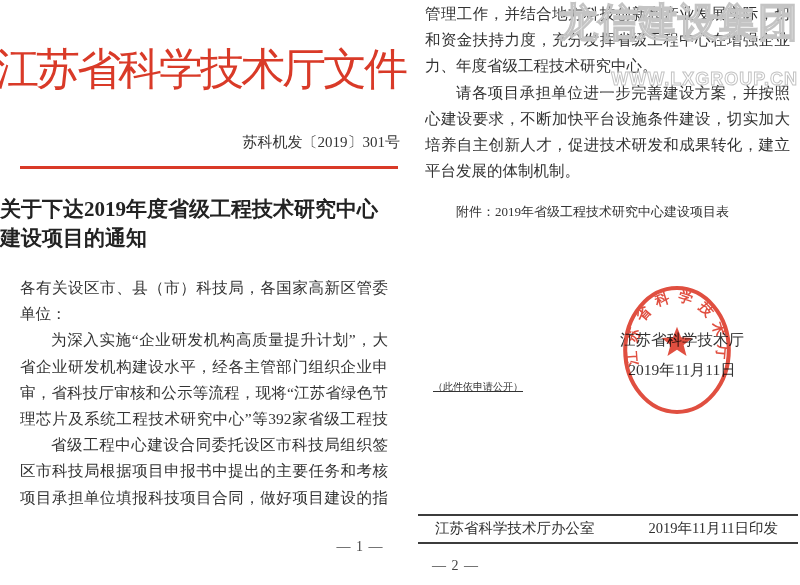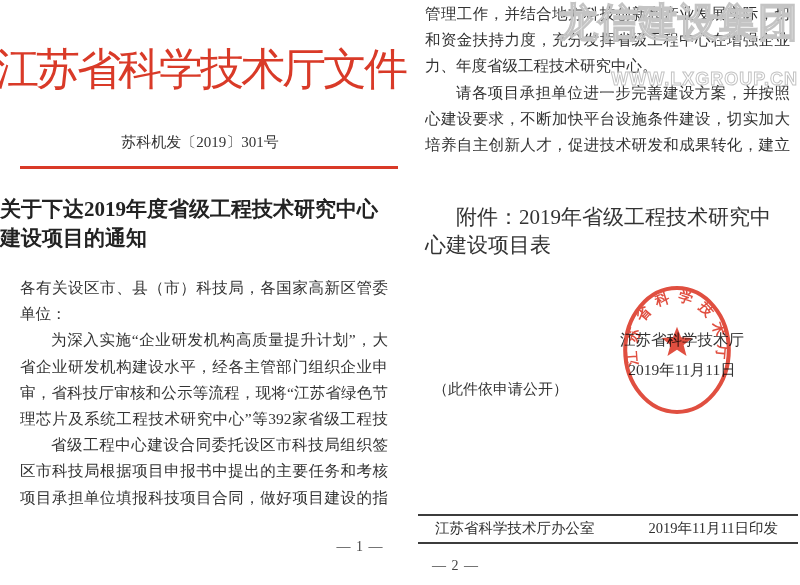--- a/index.html
+++ b/index.html
@@ -24,21 +24,21 @@
   .banner-title{
     left:200px;top:40px;
     transform:translateX(-50%);
     white-space:nowrap;
     font-size:44px;font-weight:normal;
     letter-spacing:-3px;
     color:var(--banner-red);
   }
   .doc-number{
     left:0;top:133px;width:400px;
-    text-align:center;
+    text-align:right;
     font-size:15px;
   }
   .red-line{
     left:20px;top:166px;width:378px;height:3px;
     background:var(--banner-red);
   }
   .heading{
     left:0;top:195px;width:400px;
     text-align:left;
     font-size:21px;font-weight:bold;
@@ -57,26 +57,26 @@
   .line.pe{text-align-last:left;}
   .line.ind{text-indent:31px;}
 
   .page-num{font-size:14px;color:#444;letter-spacing:1px;}
   .pn-1{left:330px;top:539px;width:60px;text-align:center;}
   .pn-2{left:432px;top:558px;}
 
   
   .attachment{
     left:425px;top:203px;width:365px;
-    font-size:21px;text-indent:31px;
+    font-size:13px;text-indent:31px;
   }
   .issuer-block{left:582px;top:330px;width:200px;text-align:center;}
   .issuer-name{font-size:15.5px;}
   .issuer-date{font-size:15.5px;margin-top:9px;}
-  .disclosure{left:433px;top:380px;font-size:15px;}
+  .disclosure{left:433px;top:380px;font-size:10px;text-decoration:underline;}
 
   .seal{
     left:621px;top:285px;width:112px;height:130px;
     mix-blend-mode:multiply;
     opacity:.9;
     pointer-events:none;
   }
   .seal text{
     font-size:14px;
     letter-spacing:7px;
@@ -143,20 +143,21 @@
 
 <div class="abs page-num pn-1">— 1 —</div>
 
 <div class="abs body-block body-2">
   <div class="line jf">管理工作，并结合地方科技创新和产业发展实际，切实加大政策</div>
   <div class="line jf">和资金扶持力度，充分发挥省级工程中心在增强企业自主创新能</div>
   <div class="line pe">力、年度省级工程技术研究中心。</div>
   <div class="line jf ind">请各项目承担单位进一步完善建设方案，并按照省级工程中</div>
   <div class="line jf">心建设要求，不断加快平台设施条件建设，切实加大研发投入，</div>
   <div class="line jf">培养自主创新人才，促进技术研发和成果转化，建立健全有利于</div>
+  <div class="line pe">平台发展的体制机制。</div>
 </div>
 
 <div class="abs attachment">附件：2019年省级工程技术研究中心建设项目表</div>
 
 <div class="abs issuer-block">
   <div class="issuer-name">江苏省科学技术厅</div>
   <div class="issuer-date">2019年11月11日</div>
 </div>
 
 <svg class="abs seal" viewBox="0 0 110 128" xmlns="http://www.w3.org/2000/svg">

